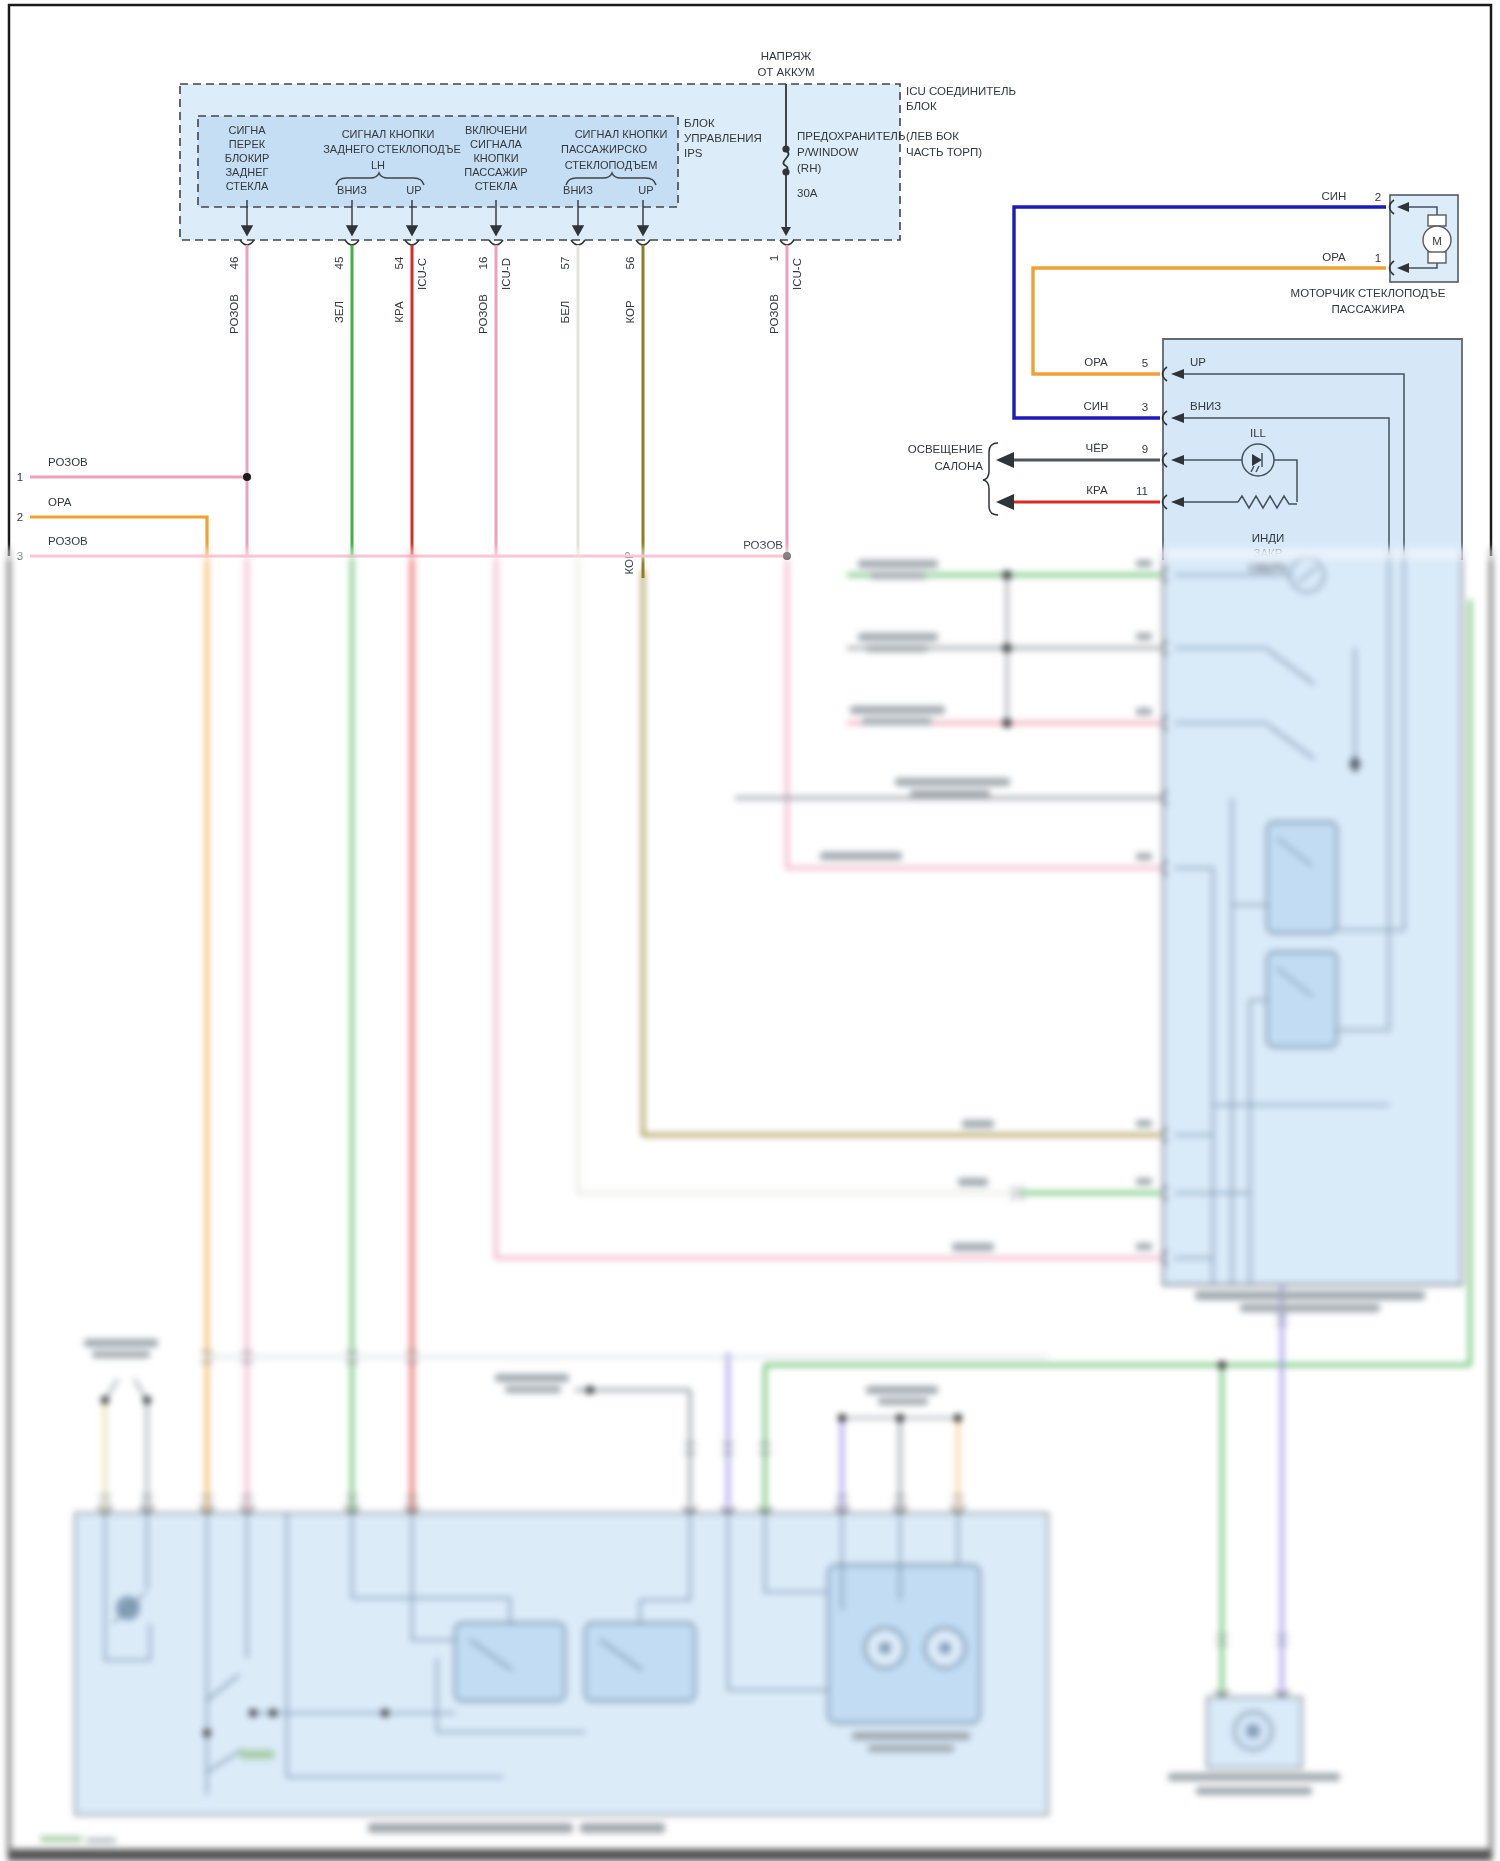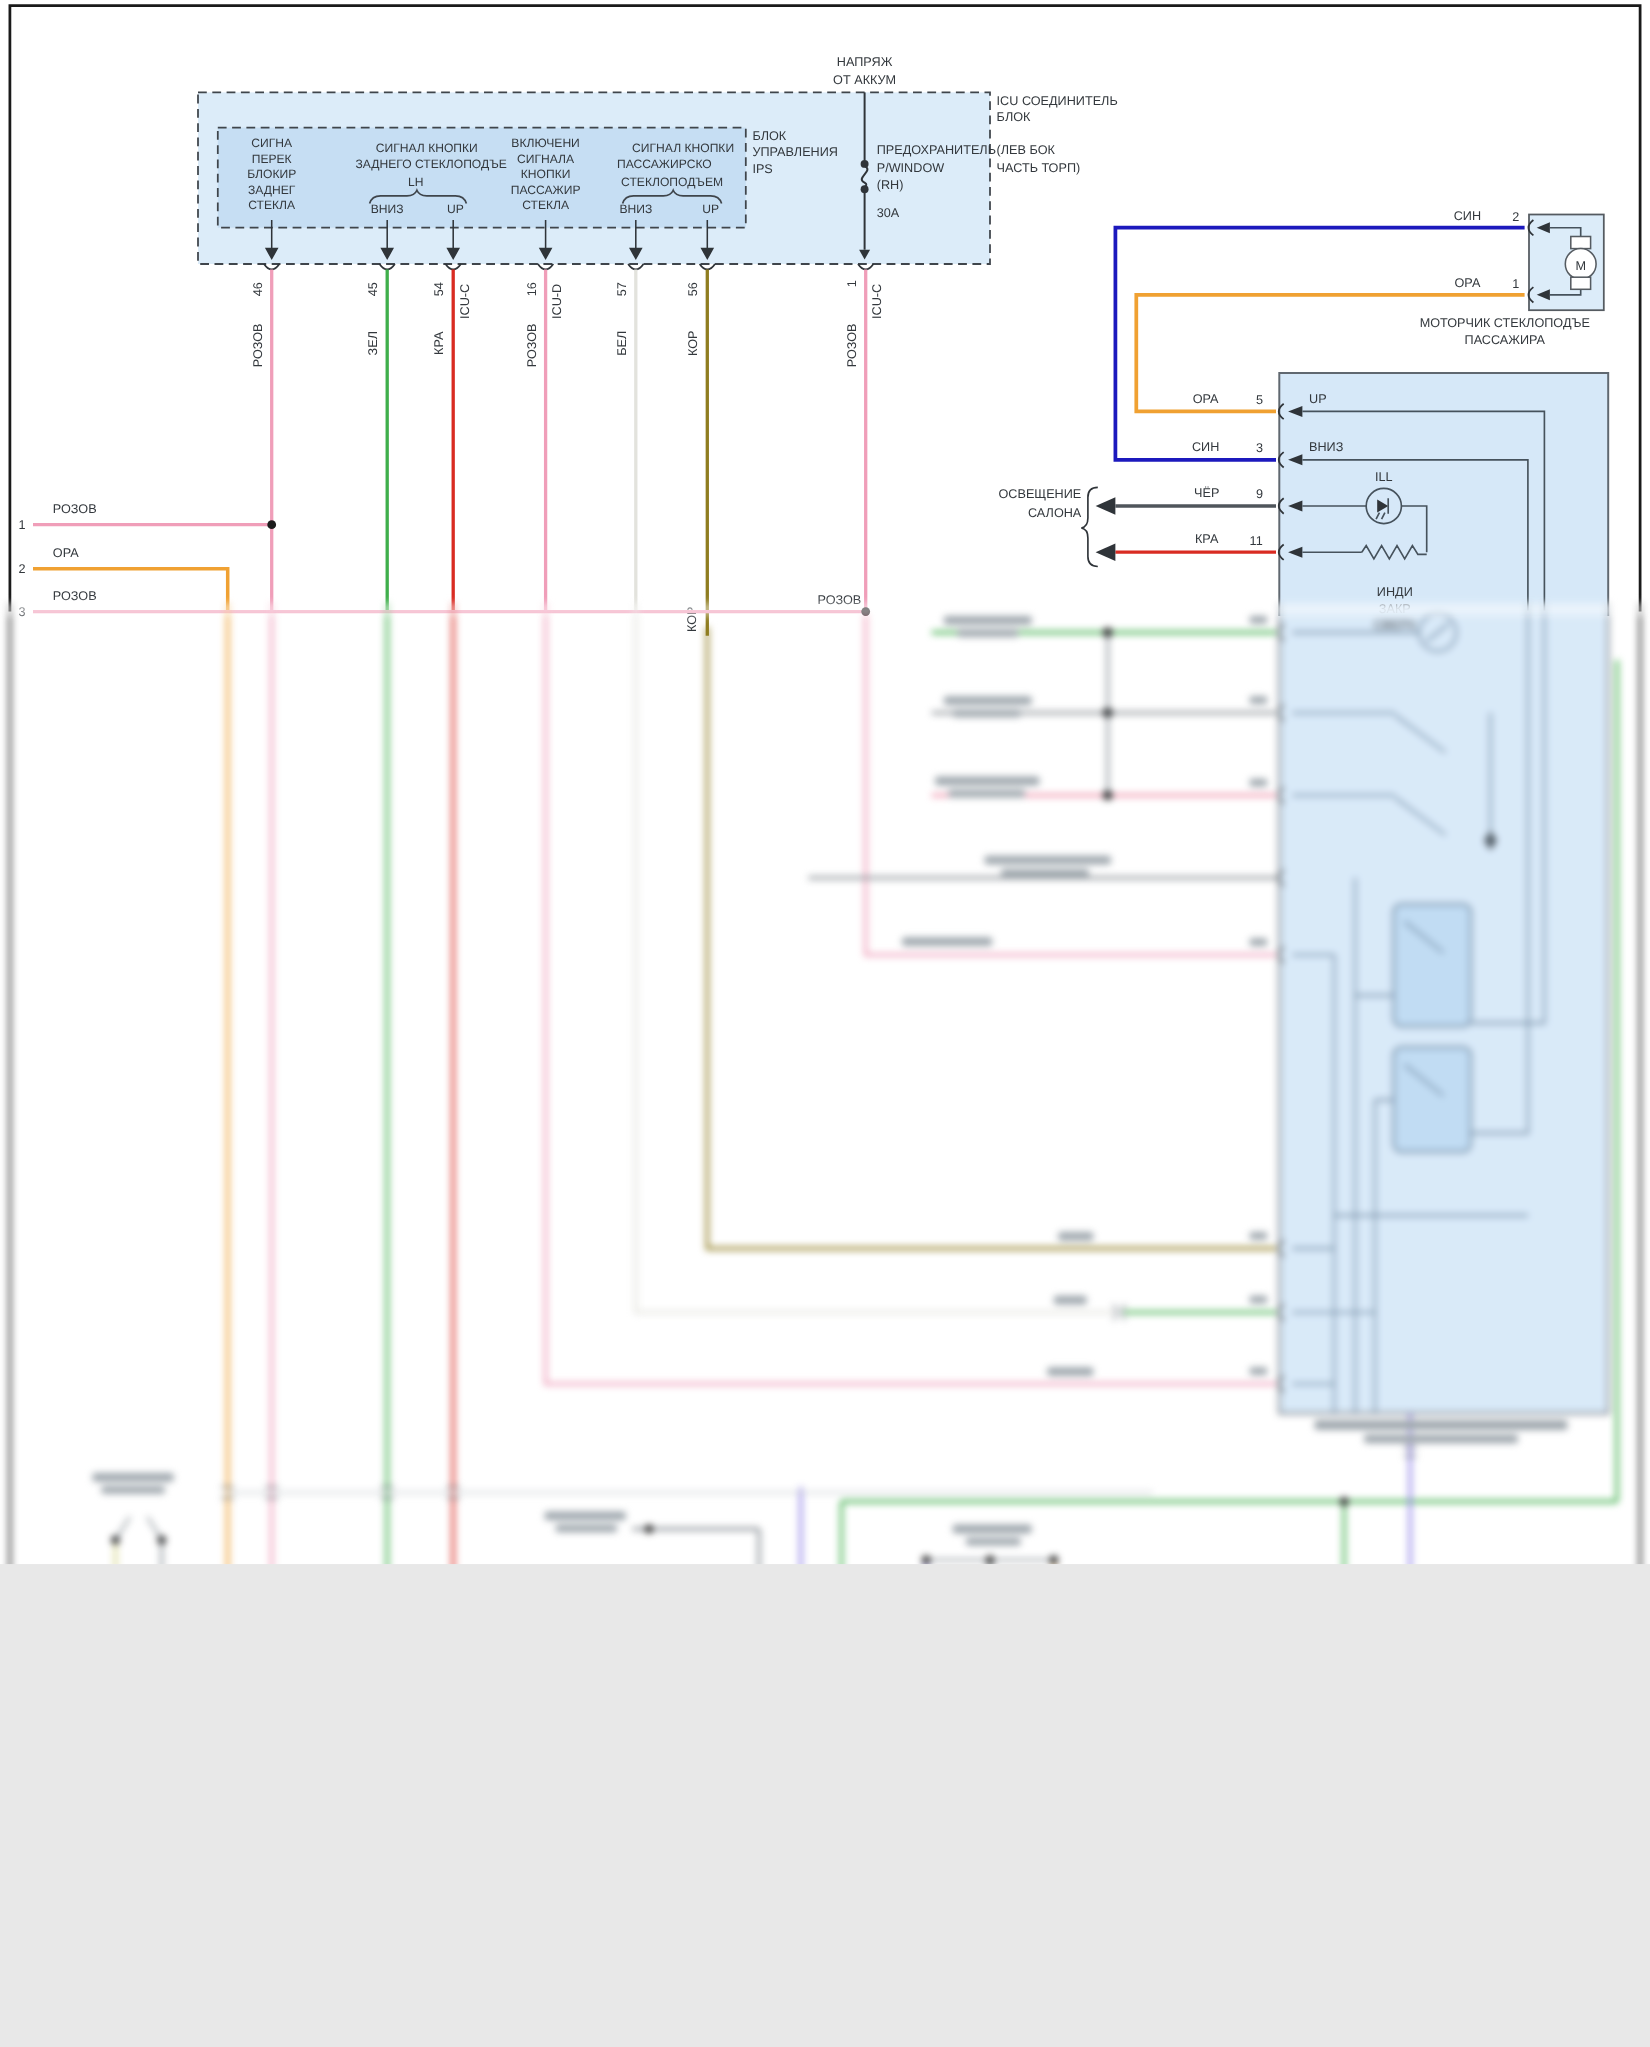--- a/index.html
+++ b/index.html
@@ -1,16 +1,16 @@
 <!DOCTYPE html>
 <html><head>
 <meta charset="utf-8">
 <style>
   html,body{margin:0;padding:0;background:#e8e8e8;}
-  .stage{position:relative;width:1500px;height:1422px;background:#ffffff;overflow:hidden;
+  .stage{position:relative;width:1500px;height:1861px;background:#ffffff;overflow:hidden;
          font-family:"Liberation Sans",sans-serif;}
   svg{position:absolute;left:0;}
   #sharp{top:0;}
   #blurwrap{position:absolute;left:0;top:548px;width:1500px;height:1313px;
             filter:blur(3.4px) opacity(0.93);}
   text{fill:#33383d;font-size:11.5px;font-family:"Liberation Sans",sans-serif;}
   text.sm{font-size:11px;}
   text.mid{text-anchor:middle;}
   text.end{text-anchor:end;}
   .wire{fill:none;stroke-linecap:butt;}

